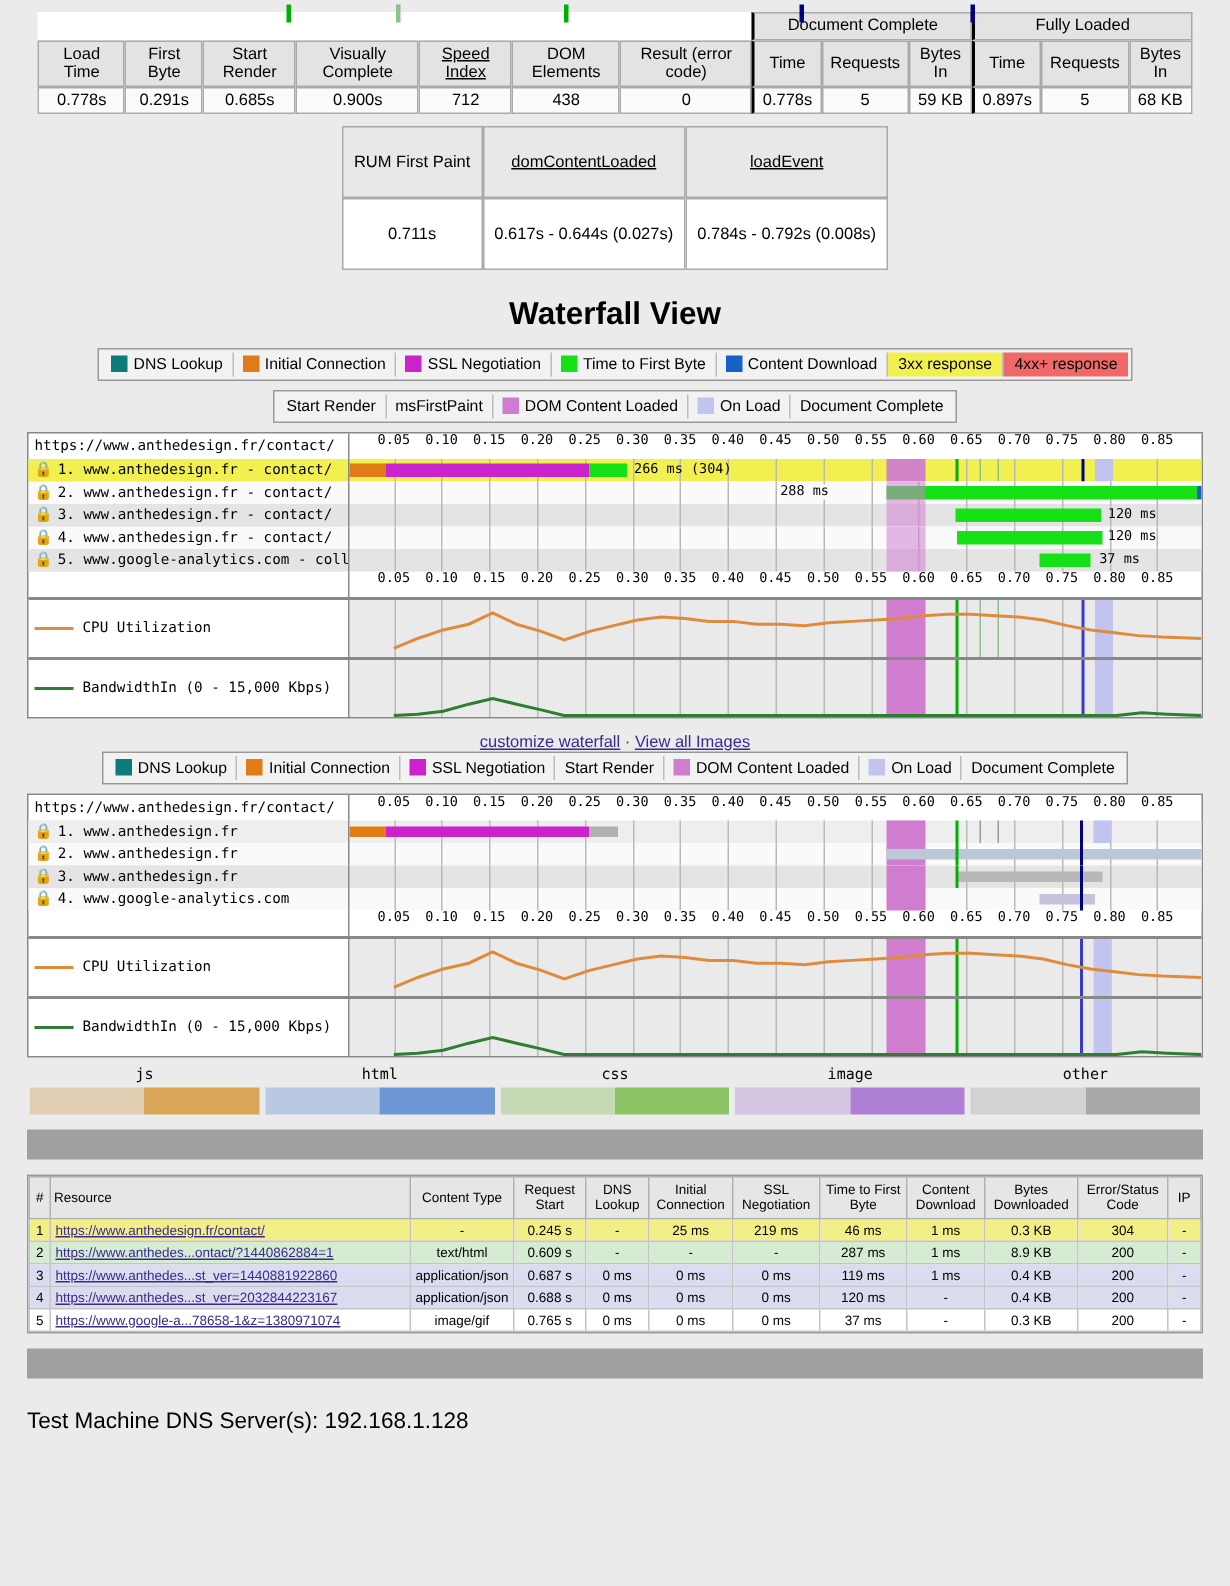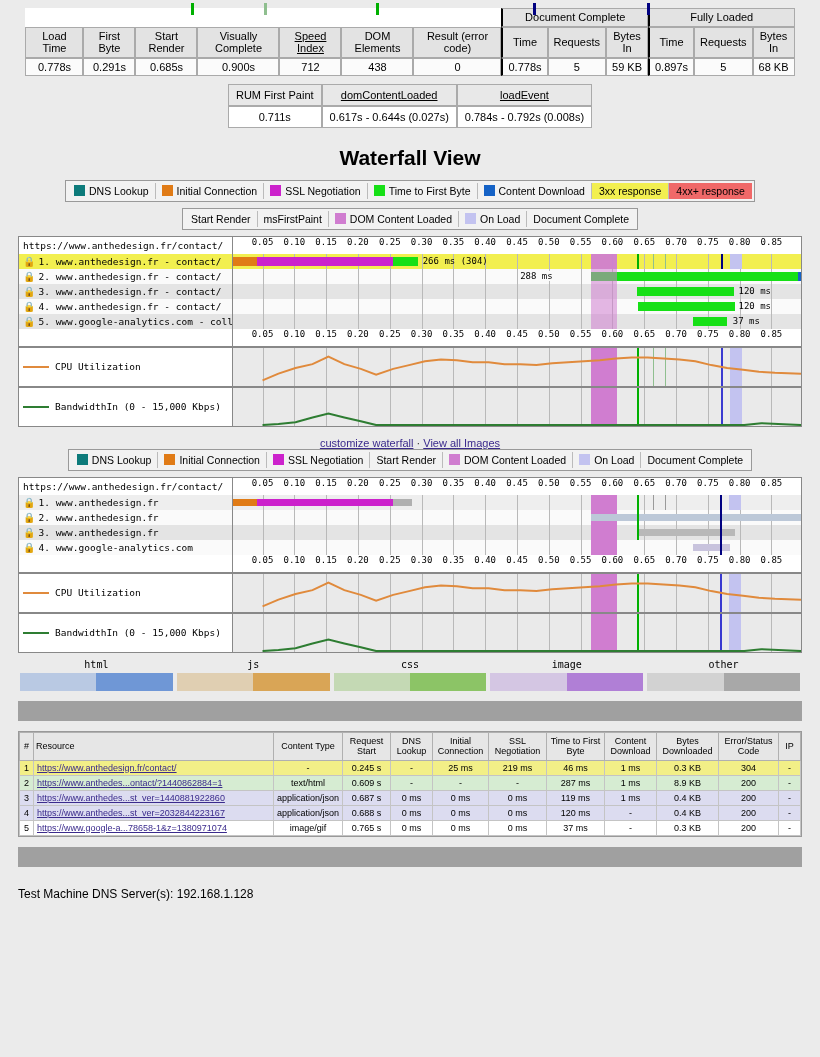--- a/index.html
+++ b/index.html
@@ -29,21 +29,21 @@
   }
   .sumtable th { background: #e3e3e3; font-weight: normal; line-height: 1.15; }
   .sumtable th.grouphdr { background:#e3e3e3; }
   .sumtable td.val { background:#fbfbfb; }
   .thick-l { border-left: 2px solid #000 !important; }
   .blank { border: none !important; background: transparent !important; }
   u.ul { text-decoration: underline; }
 
   .rum-wrap { margin-top: 8px; display:flex; justify-content:center; }
   .rumtable td, .rumtable th {
-    border:1px solid #aaa; font-size:11px; font-weight:normal; padding:4px 7px;
+    border:1px solid #aaa; font-size:11px; font-weight:normal; padding:17px 7px;
     text-align:center; background:#fff;margin-top:36px;
   }
   .rumtable th { background:#e8e8e8; }
 
   
   h2.section {
     text-align:center; font-size:21px; font-weight:bold; margin:18px 0 10px 0;
     font-family:"Liberation Sans", sans-serif; letter-spacing:0;
   }
 
@@ -119,21 +119,21 @@
   }
   table.rd td.res { text-align:left; }
   table.rd td.res a { color:#3a2a8c; text-decoration:underline; font-size:9px; }
   table.rd td.num { text-align:center; }
   .r1 { background:#f2ef87; }
   .r2 { background:#d6ecd2; }
   .r3 { background:#dcdcf0; }
   .r4 { background:#dcdcf0; }
   .r5 { background:#ffffff; }
 
-  .footer { padding:10px 18px 6px 18px; font-size:12px; }
+  .footer { padding:10px 18px 6px 18px; font-size:15px; }
 </style>
 </head>
 <body>
 
 <div class="page">
 
   <div class="summary-wrap">
     <table class="sumtable grid">
       <tbody>
           <tr>
@@ -816,31 +816,31 @@
             <polyline fill="none" stroke="#2e7d32" stroke-width="2" vector-effect="non-scaling-stroke" points="52,39 80,38 110,36 140,31 168,27 196,31 225,35 252,39 900,39 930,37 960,38 1000,39"></polyline>
           </svg>
         </div>
       </div>
 
     </div>
   </div>
 
   <div class="ctypes">
     <div class="ctype">
+      <div class="cname">js</div>
+      <div class="cbar">
+        <span class="a" style="background:#e0cfb2"></span>
+          <span class="b" style="background:#d9a556"></span>
+      </div>
+    </div>
+    <div class="ctype">
       <div class="cname">html</div>
       <div class="cbar">
         <span class="a" style="background:#b9c9e3"></span>
           <span class="b" style="background:#6f97d6"></span>
-      </div>
-    </div>
-    <div class="ctype">
-      <div class="cname">js</div>
-      <div class="cbar">
-        <span class="a" style="background:#e0cfb2"></span>
-          <span class="b" style="background:#d9a556"></span>
       </div>
     </div>
     <div class="ctype">
       <div class="cname">css</div>
       <div class="cbar">
         <span class="a" style="background:#c4d9b4"></span>
           <span class="b" style="background:#8cc濃;background:#8cc466"></span>
       </div>
     </div>
     <div class="ctype">

